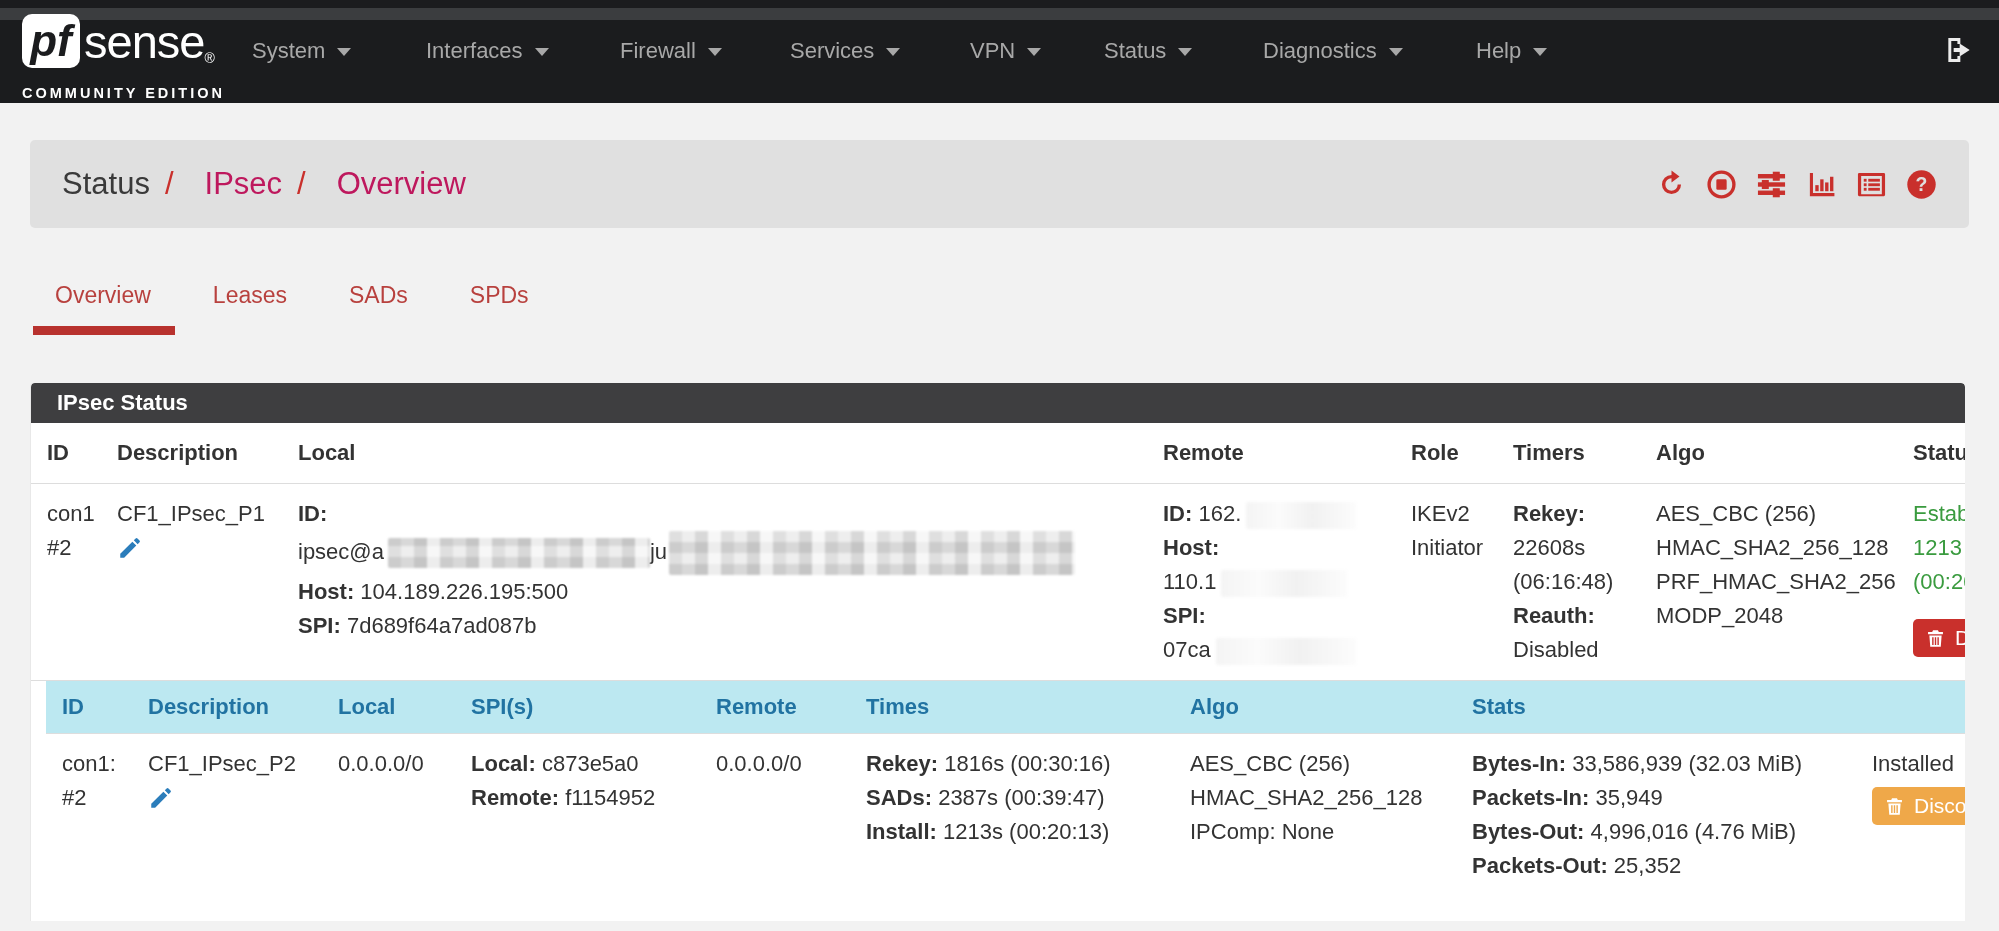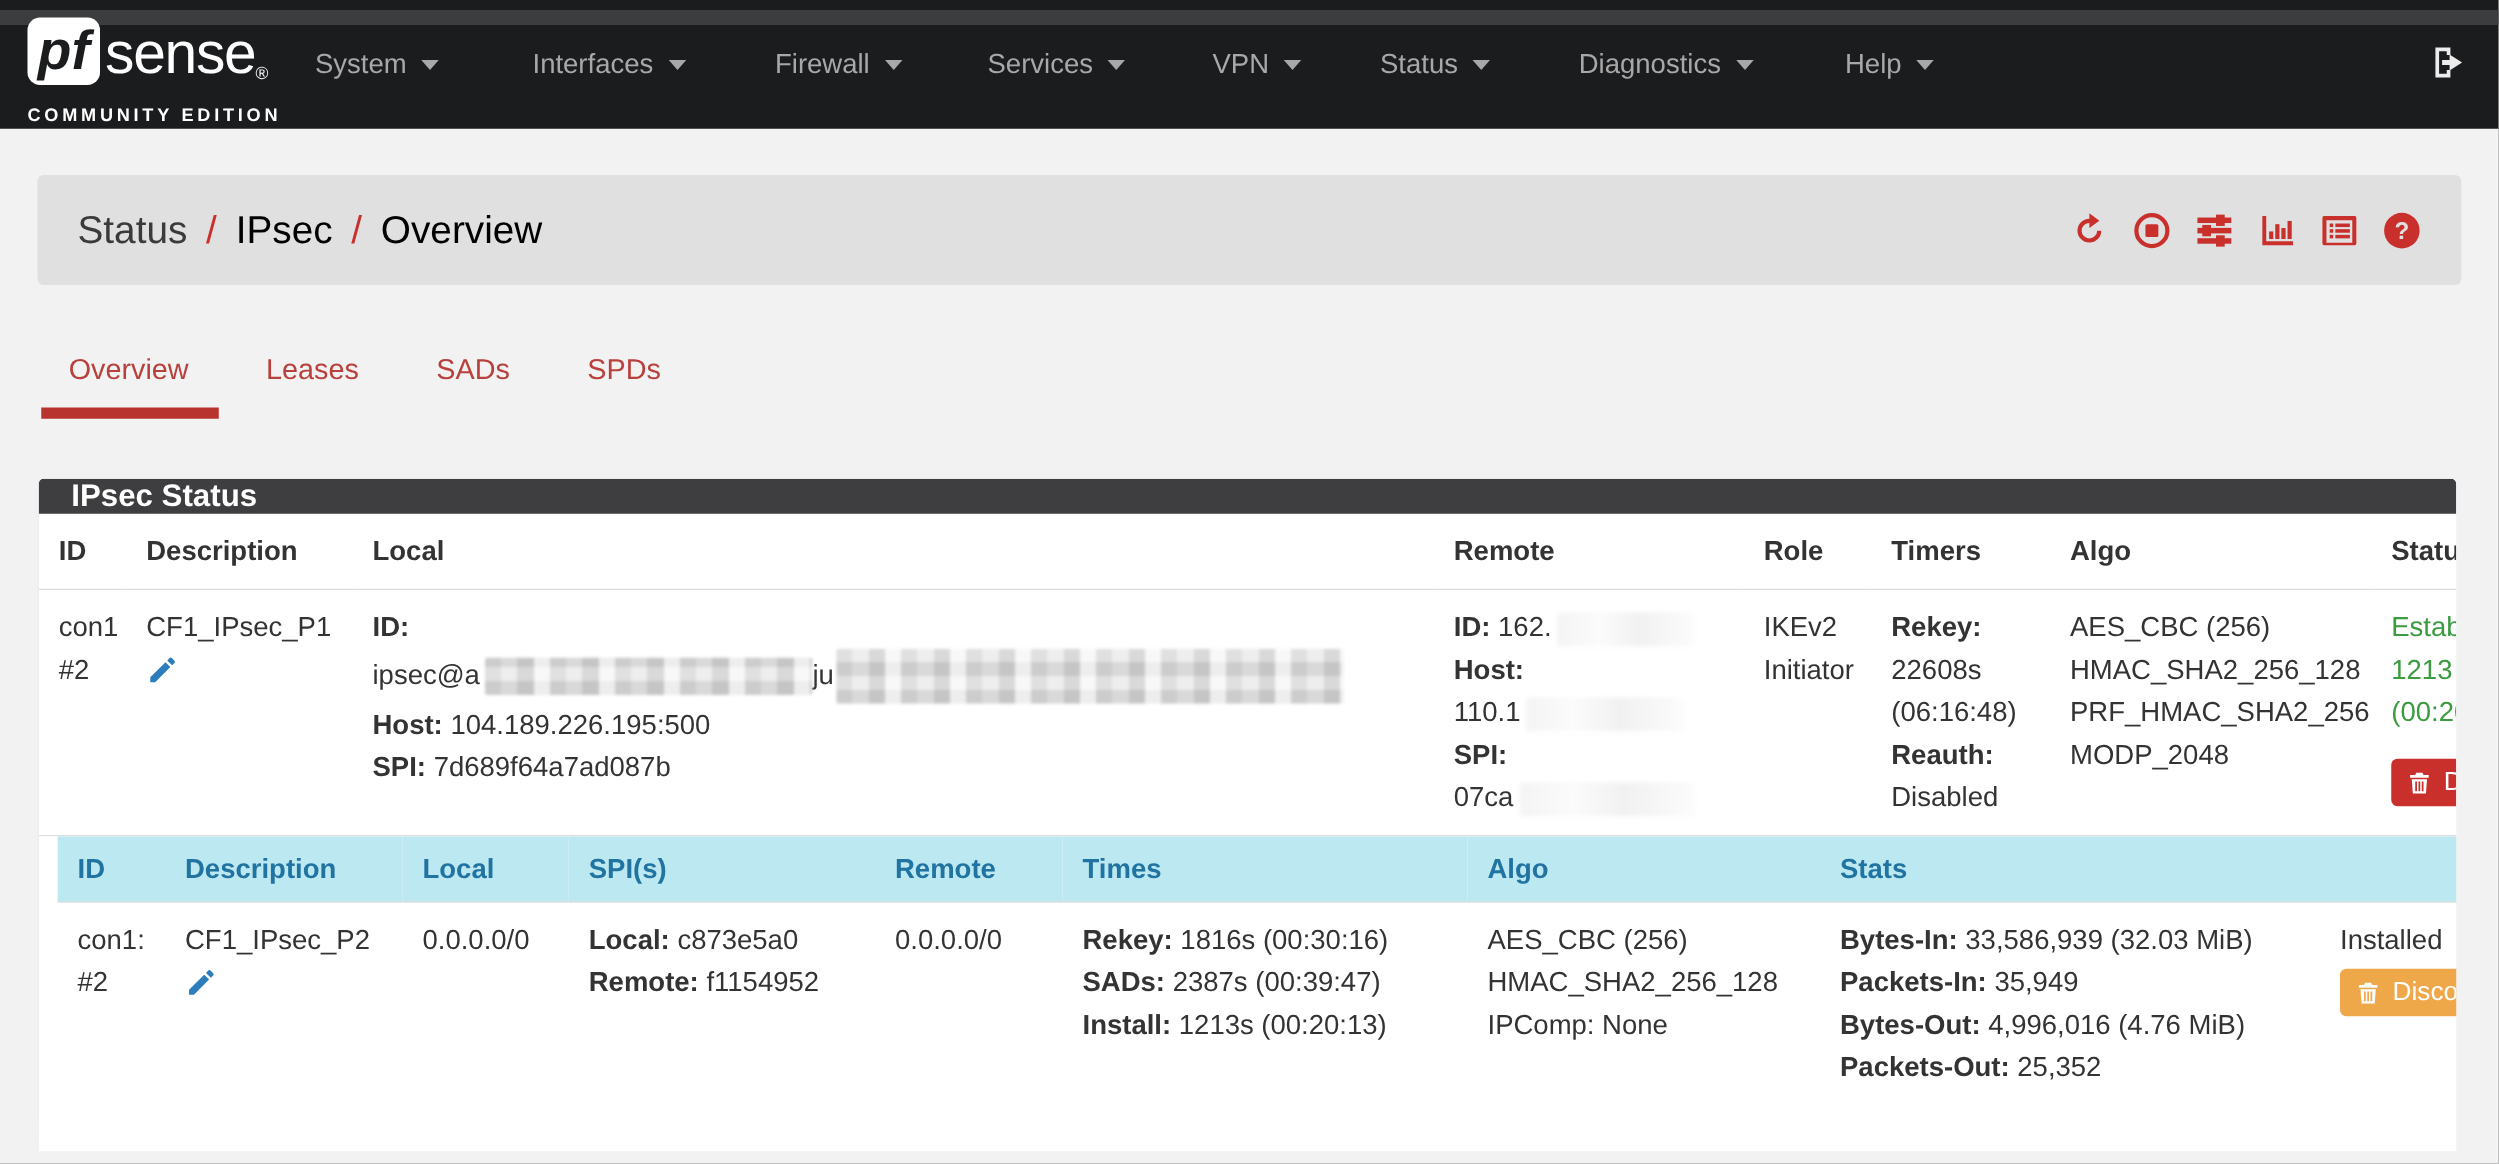--- a/index.html
+++ b/index.html
@@ -21,35 +21,35 @@
   .caret { display:inline-block; width:0; height:0; border-left:7px solid transparent;
            border-right:7px solid transparent; border-top:8px solid #a8a8a8; margin-left:12px; vertical-align:middle; }
   .logout { position:absolute; right:24px; top:34px; cursor:pointer; }
   .logout svg { width:32px; height:32px; fill:#ececec; }
 
   
   .breadcrumb { position:absolute; left:30px; top:140px; width:1939px; height:88px; background:#e0e0e0;
                 border-radius:5px; display:flex; align-items:center; padding:0 32px; font-size:31px; }
   .bc-static { color:#3a3a3a; }
   .bc-sep { color:#c9302c; margin:0 15px; }
-  .bc-link { color:#000000; cursor:pointer; text-decoration:none; }
+  .bc-link { color:#be185d; cursor:pointer; text-decoration:none;margin-left:16px; }
   .bc-actions { margin-left:auto; display:flex; align-items:center; gap:19px; }
   .bc-actions .icon-btn { width:31px; height:31px; color:#c9302c; cursor:pointer; }
   .bc-actions svg { width:31px; height:31px; display:block; }
 
   
   .tabs { position:absolute; left:55px; top:282px; display:flex; font-size:23px; }
   .tab { color:#b8413e; margin-right:62px; cursor:pointer; position:relative; padding-bottom:26px; }
   .tab.active::after { content:''; position:absolute; left:-22px; right:-24px; bottom:0; height:9px; background:#b8322e; }
 
   
   .panel { position:absolute; left:30px; top:383px; width:1935px; height:538px; background:#fff;
            border-radius:4px 4px 0 0; overflow:hidden; border-left:1px solid #e8e8e8; }
-  .panel-heading { height:28px; background:#3e3e40; border-radius:4px 4px 0 0; color:#fff; font-weight:bold;
-                   font-size:25px; display:flex; align-items:center; padding:0 26px; }
+  .panel-heading { height:40px; background:#3e3e40; border-radius:4px 4px 0 0; color:#fff; font-weight:bold;
+                   font-size:22px; display:flex; align-items:center; padding:0 26px; }
   .table-wrap { overflow:hidden; width:100%; }
   table { border-collapse:collapse; table-layout:fixed; font-size:22px; color:#333; }
   #t1 { width:2200px; }
   #t2 { width:2100px; }
   th, td { text-align:left; vertical-align:top; padding:13px 16px; }
   thead th { font-weight:bold; white-space:nowrap; }
   #t1 thead th { padding:17px 16px; }
   #t1 tbody td { border-top:1px solid #ddd; border-bottom:1px solid #ddd; }
   #t2 { margin-left:0; }
   .child-wrap { margin-left:15px; }

